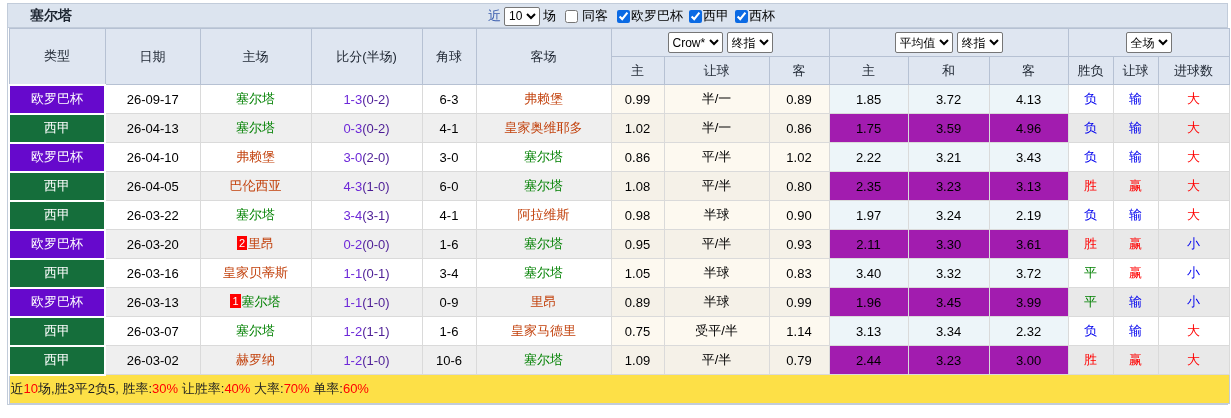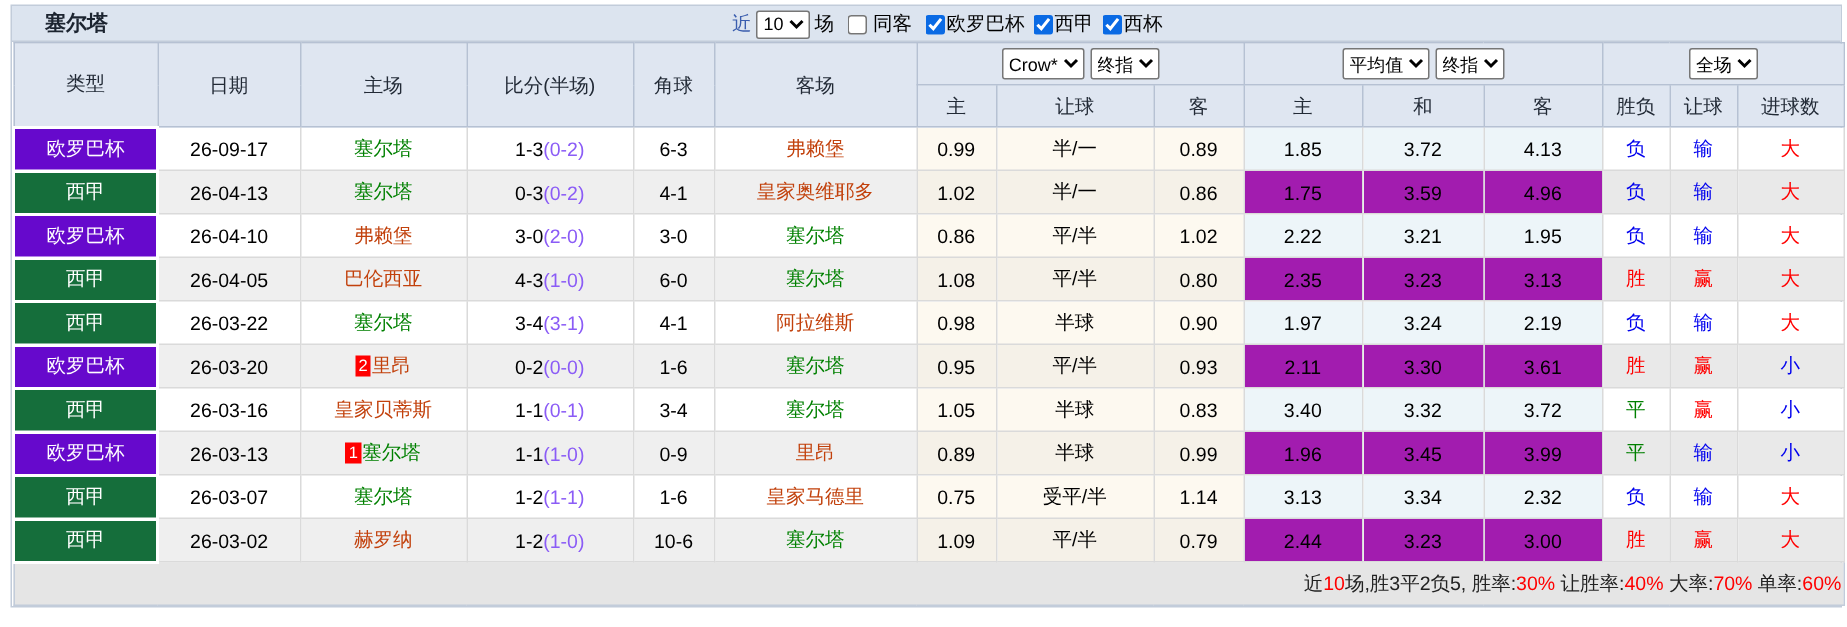--- a/index.html
+++ b/index.html
@@ -62,33 +62,33 @@
     height: 29px; padding: 0; text-align: center;
     background: #fff; white-space: nowrap; overflow: hidden;
   }
   tbody tr.even td { background: #efefef; }
   td.league { color: #fff; border: 2px solid #fff; font-size: 13px; }
   tbody td.asia { background: #fdf9f0; }
   tbody tr.even td.asia { background: #f5f1e8; }
   tbody td.euro { background: #edf5f9; margin-left: 40px; }
   tbody tr.even td.euro { background: #a21caf; }
   tbody tr.even td.res { background: #e9e9e9; }
-  .score-main { color: #000000; }
-  .half { color: #8b5cf6; }
+  .score-main { color: #6d28d9; }
+  .half { color: #4c1d95; }
   .team { color: #c2410c; text-decoration: none; cursor: pointer; }
   .team.hl { color: #008000; }
   .badge {
     display: inline-block;
     background: #f00; color: #fff;
     font-size: 11px; line-height: 14px;
     padding: 0 2px; margin-right: 1px; vertical-align: 1px;
   }
   tfoot td {
     height: 29px; border: 1px solid #c2ccda;
-    font-size: 13px; color: #222; text-align: right; background: #e5e5e5;
+    font-size: 13px; color: #222; text-align: left; background: #fde047;
   }
   tfoot .red { color: #f00; }
 </style>
 </head>
 <body>
 
 <div class="wrap">
 
   <div class="titlebar">
     <span class="title">塞尔塔</span>
@@ -191,21 +191,21 @@
           <td>26-04-10</td>
           <td><span class="team">弗赖堡</span></td>
           <td><span class="score-main">3-0</span><span class="half">(2-0)</span></td>
           <td>3-0</td>
           <td><span class="team hl">塞尔塔</span></td>
           <td class="asia">0.86</td>
           <td class="asia">平/半</td>
           <td class="asia">1.02</td>
           <td class="euro">2.22</td>
           <td class="euro">3.21</td>
-          <td class="euro">1.95</td>
+          <td class="euro">3.43</td>
           <td class="res" style="color: rgb(0, 0, 238);">负</td>
           <td class="res" style="color: rgb(0, 0, 238);">输</td>
           <td class="res" style="color: rgb(255, 0, 0);">大</td>
         </tr>
         <tr class="even">
           <td class="league" style="background: rgb(21, 110, 59);">西甲</td>
           <td>26-04-05</td>
           <td><span class="team">巴伦西亚</span></td>
           <td><span class="score-main">4-3</span><span class="half">(1-0)</span></td>
           <td>6-0</td>

